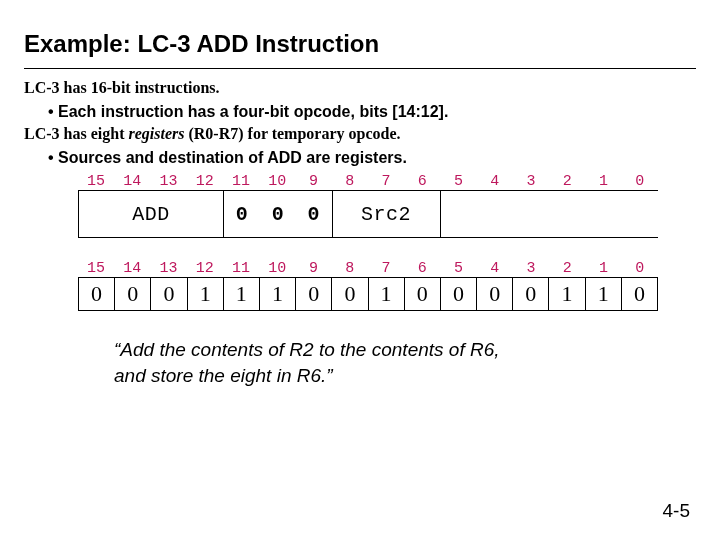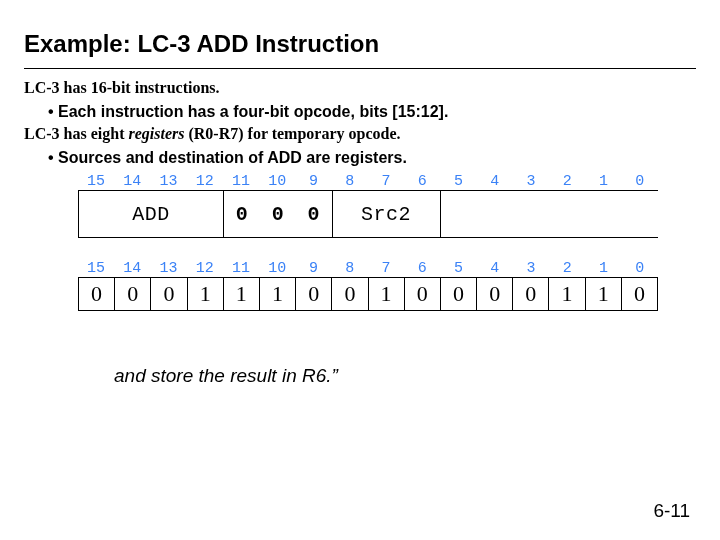--- a/index.html
+++ b/index.html
@@ -38,21 +38,21 @@
     content: "•  ";
   }
   .diagram {
     margin: 6px 0 0 54px;
     width: 580px;
   }
   .bitlabels {
     display: flex;
     font-family: "Courier New", monospace;
     font-size: 15px;
-    color: #3b82f6;
+    color: #be185d;
   }
   .bitlabels span {
     flex: 1;
     text-align: center;
   }
   .fieldrow {
     display: flex;
     border-top: 1.5px solid #000;
     border-bottom: 1.5px solid #000;
     height: 48px;
@@ -106,21 +106,21 @@
   }
   .gap { height: 22px; }
 </style>
 </head>
 <body>
 
 <div class="title">Example: LC-3 ADD Instruction</div>
 <hr class="hr">
 
 <div class="body-line">LC-3 has 16-bit instructions.</div>
-<div class="bullet">Each instruction has a four-bit opcode, bits [15:12].</div>
+<div class="bullet">Each instruction has a four-bit opcode, bits [14:12].</div>
 
 <div class="body-line">
   <span>LC-3 has eight </span><em>registers</em><span> (R0-R7) for temporary opcode.</span>
 </div>
 <div class="bullet">Sources and destination of ADD are registers.</div>
 
 <div class="diagram">
   <div class="bitlabels">
     <span>15</span>
     <span>14</span>
@@ -183,17 +183,17 @@
     <div class="bitcell">0</div>
     <div class="bitcell">0</div>
     <div class="bitcell">0</div>
     <div class="bitcell">1</div>
     <div class="bitcell">1</div>
     <div class="bitcell">0</div>
   </div>
 </div>
 
 <div class="caption">
-  <br>
-  <span>and store the result in R6.”</span>
+  <span>“Add the contents of R2 to the contents of R6,</span><br>
+  <span>and store the eight in R6.”</span>
 </div>
 
-<div class="pagenum">6-11</div>
+<div class="pagenum">4-5</div>
 
 </body></html>

